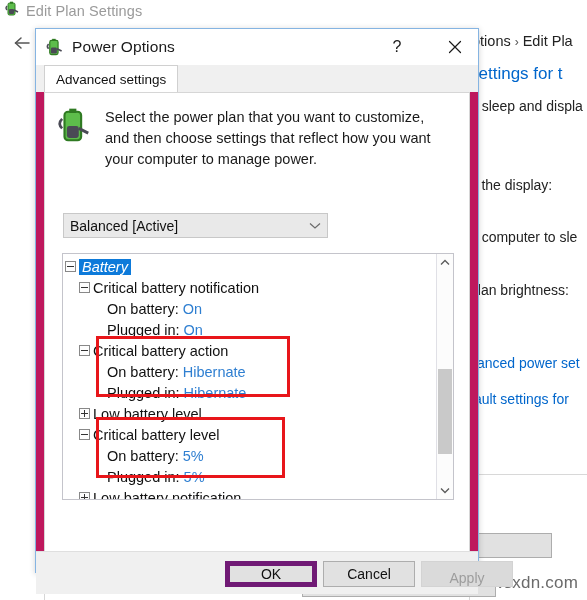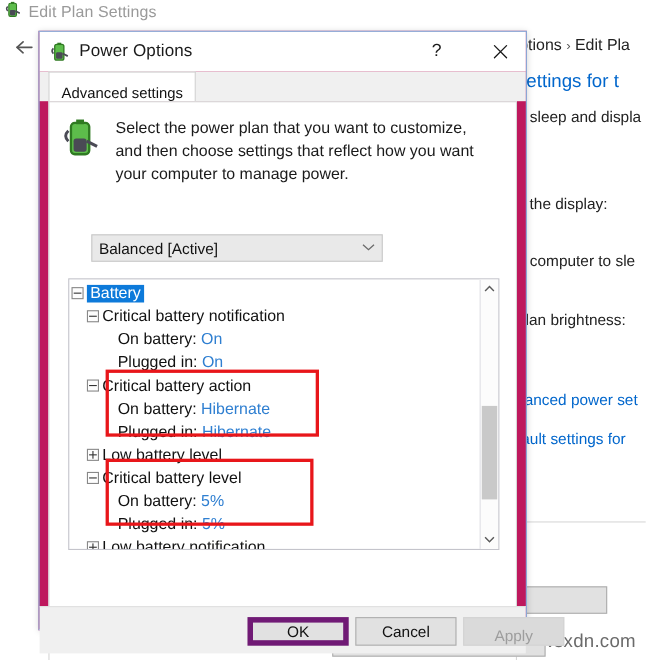--- a/index.html
+++ b/index.html
@@ -164,21 +164,21 @@
     height: 27px;
     margin: 0;
     background: #f0f0f0;
   }
   #tab-advanced {
     position: absolute;
     left: 8px; top: 0;
     height: 27px;
     padding: 0 11px;
     display: flex;
-    align-items: flex-end;
+    align-items: center;
     background: #ffffff;
     border: 1px solid #d0d0d0;
     border-bottom: none;
     box-sizing: border-box;
     font-size: 13.5px;
     color: #111;
   }
 
   #tab-panel {
     position: absolute;
@@ -210,21 +210,20 @@
     width: 265px;
     height: 25px;
     background: #e9e9e9;
     border: 1px solid #c8c8c8;
     box-sizing: border-box;
     display: flex;
     align-items: center;
     padding: 0 6px;
     font-size: 14px;
     color: #111;
-    margin-left: 20px;
   }
   #plan-select .caret {
     margin-left: auto;
     color: #555;
     font-size: 11px;
   }
 
   
   #tree-wrap {
     position: absolute;
@@ -269,21 +268,21 @@
     width: 7px; height: 1px;
     background: #333;
   }
   .tnode .pm.plus::after {
     content: "";
     position: absolute;
     left: 4px; top: 1px;
     width: 1px; height: 7px;
     background: #333;
   }
-  .lvl0 { padding-left: 0px; }
+  .lvl0 { padding-left: 0px; font-style: italic; }
   .lvl1 { padding-left: 14px; }
   .lvl2 { padding-left: 42px; }
   .tnode .label { }
   .tnode .val { color: #2f7fd1; margin-left: 4px; }
   .tnode.selected .label {
     background: #0d7ada;
     color: #ffffff;
     padding: 0 3px;
   }
 

